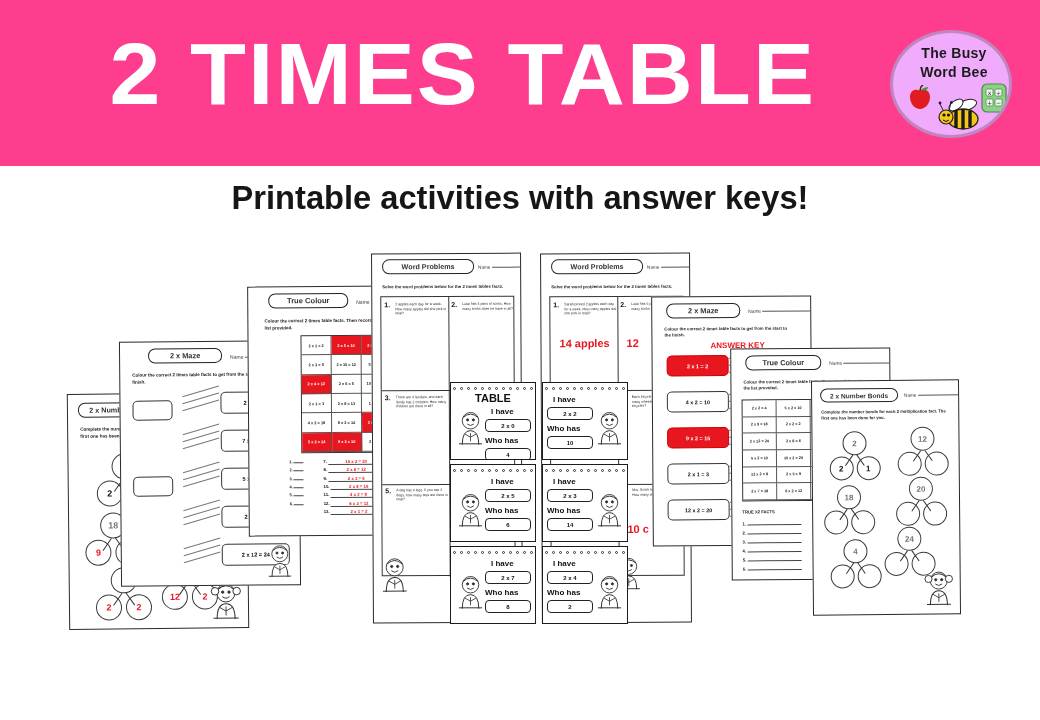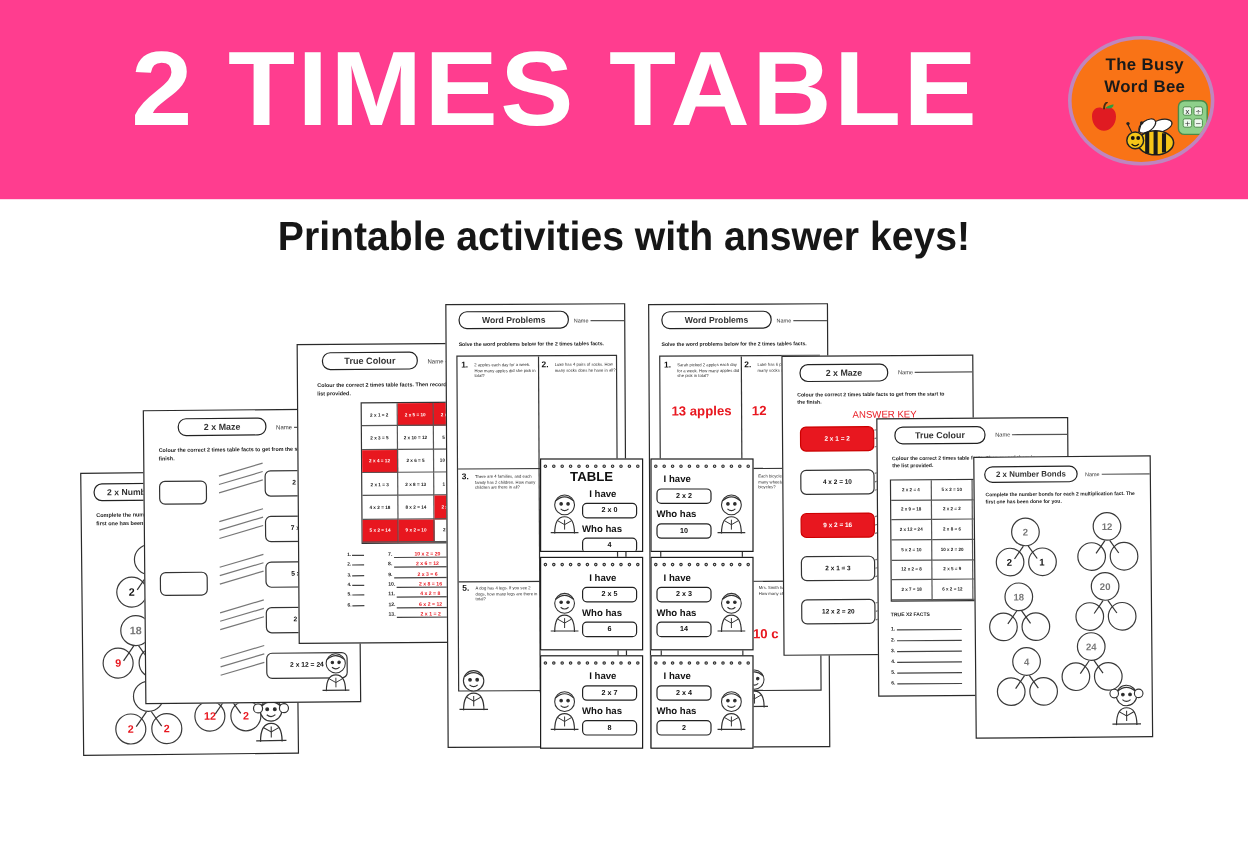--- a/index.html
+++ b/index.html
@@ -27,21 +27,21 @@
     transform:scaleX(1.04);
     text-shadow:0 0 1px rgba(0,0,0,0.12);
     padding-right:110px;
     box-sizing:border-box;
     white-space:nowrap;
   }
   
   .logo{
     position:absolute;left:890px;top:30px;width:122px;height:108px;
     border-radius:50%;
-    background:#f97316;
+    background:#f0abfc;
     border:3px solid #bf86bf;
     box-sizing:border-box;
     overflow:hidden;
   }
   .logo-line1,.logo-line2{
     position:absolute;width:122px;text-align:center;
     font-family:"Liberation Sans", sans-serif;
     font-weight:bold;color:#1a1a1a;
     font-size:14px;letter-spacing:.3px;
   }
@@ -92,21 +92,21 @@
     position:absolute;color:#333;white-space:nowrap;
   }
   .ws-name .rule{
     display:inline-block;border-bottom:1px solid #555;vertical-align:middle;
   }
   .ws-instr{
     position:absolute;color:#222;line-height:1.45;
     font-weight:bold;
   }
   .ansKey{
-    position:absolute;color:#e8171f;font-weight:normal;white-space:nowrap;
+    position:absolute;color:#e8171f;font-weight:bold;white-space:nowrap;
   }
 
   
   .bond-c{
     position:absolute;border:1.2px solid #3a3a3a;border-radius:50%;
     box-sizing:border-box;background:#fff;
     display:flex;align-items:center;justify-content:center;
     font-weight:bold;color:#111;
   }
   .bond-c.red{color:#e8171f;}
@@ -392,21 +392,21 @@
       <div class="sheet" style="left: 541px; top: 253px; width: 150px; height: 370px; transform: rotate(-0.3deg);">
         <div class="ws-title" style="left: 10px; top: 5px; width: 92px; height: 15px; font-size: 7.2px;">Word Problems</div>
         <div class="ws-name" style="left: 106px; top: 11px; font-size: 4.6px;"><span>Name</span> <span class="rule" style="width:36px"></span></div>
         <div class="ws-instr" style="left: 10px; top: 30px; width: 134px; font-size: 4.3px;">Solve the word problems below for the 2 times tables facts.</div>
         <div class="wp-grid" style="left: 8px; top: 42px; width: 134px; height: 280px;">
           <div class="wp-v" style="left: 67px; top: 0px; height: 280px;"></div>
           <div class="wp-h" style="left: 0px; top: 93px; width: 134px;"></div>
           <div class="wp-h" style="left: 0px; top: 187px; width: 134px;"></div>
           <div class="wp-num" style="left: 3px; top: 4px; font-size: 7px;">1.</div>
           <div class="wp-txt" style="left: 14px; top: 5px; width: 52px; font-size: 3.5px;">Sarah picked 2 apples each day for a week. How many apples did she pick in total?</div>
-          <div class="wp-ans" style="left: 9px; top: 40px; font-size: 11px;">13 apples</div>
+          <div class="wp-ans" style="left: 9px; top: 40px; font-size: 11px;">14 apples</div>
           <div class="wp-num" style="left: 70px; top: 4px; font-size: 7px;">2.</div>
           <div class="wp-txt" style="left: 81px; top: 5px; width: 52px; font-size: 3.5px;">Luke has 6 pairs of socks. How many socks does he have in all?</div>
           <div class="wp-ans" style="left: 76px; top: 40px; font-size: 11px;">12</div>
           <div class="wp-num" style="left: 3px; top: 97px; font-size: 7px;">3.</div>
           <div class="wp-txt" style="left: 14px; top: 98px; width: 52px; font-size: 3.5px;">There are 9 families, and each family has 2 children. How many children are there in all?</div>
           <div class="wp-ans" style="left: 9px; top: 133px; font-size: 11px;">18</div>
           <div class="wp-num" style="left: 70px; top: 97px; font-size: 7px;">4.</div>
           <div class="wp-txt" style="left: 81px; top: 98px; width: 52px; font-size: 3.5px;">Each bicycle has 2 wheels. How many wheels are there on 7 bicycles?</div>
           <div class="wp-num" style="left: 3px; top: 190px; font-size: 7px;">5.</div>
           <div class="wp-txt" style="left: 14px; top: 191px; width: 52px; font-size: 3.5px;"></div>

